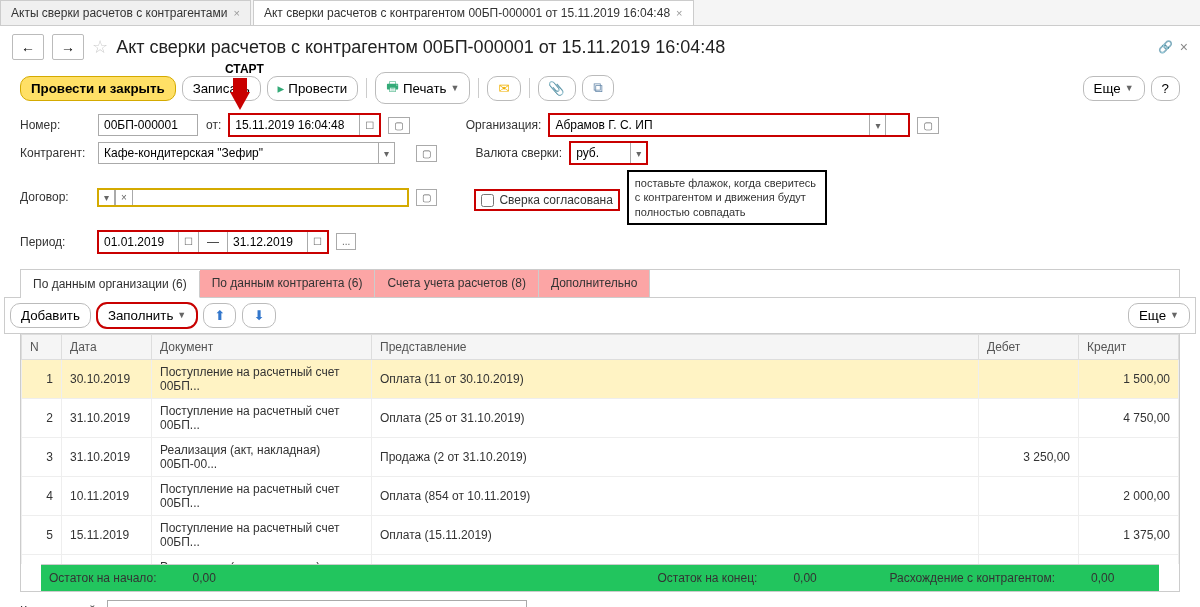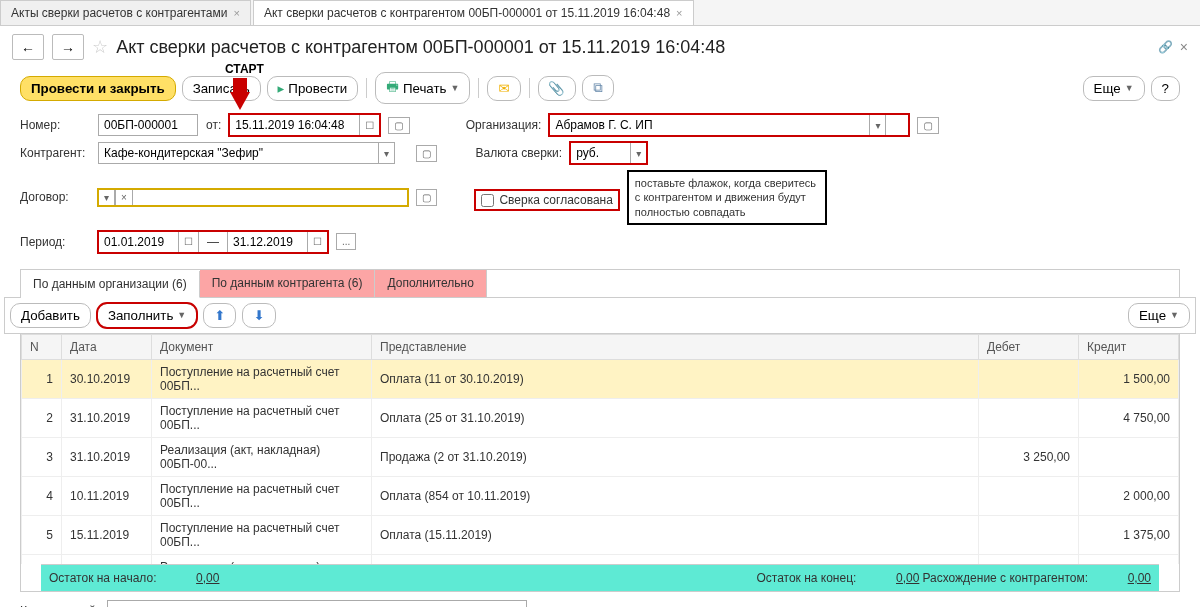--- a/index.html
+++ b/index.html
@@ -36,22 +36,22 @@
   .doc-tabs { display: flex; border: 1px solid #ccc; border-bottom: none; margin: 4px 20px 0 20px; }
   .doc-tab { padding: 6px 12px; border-right: 1px solid #ccc; cursor: pointer; background: #fca5a5; }
   .doc-tab.active { background: #fff; font-weight: normal; border-bottom: 1px solid #fff; position: relative; top: 1px; }
   .sub-toolbar { border: 1px solid #ccc; border-top: 1px solid #ccc; padding: 5px; display: flex; gap: 6px; margin: 0 4px; }
   .table-wrap { margin: 0 20px; border: 1px solid #ccc; border-top: none; }
   table { width: 100%; border-collapse: collapse; font-size: 12px; }
   th { text-align: left; padding: 5px 8px; background: #f5f5f5; border: 1px solid #ddd; font-weight: normal; color: #555; }
   td { padding: 5px 8px; border: 1px solid #eee; }
   tbody tr.selected { background: #fff3c4; }
   td.num { text-align: right; }
-  .footer-row { display: flex; padding: 6px 8px; background: #5eead4; border-top: 1px solid #ccc; gap: 3px; font-size: 12px; margin: 0 20px; }
-  .footer-row .val { text-align: right; flex: 0 0 60px; text-decoration: underline; }
+  .footer-row { display: flex; padding: 6px 8px; background: #22c55e; border-top: 1px solid #ccc; gap: 36px; font-size: 12px; margin: 0 20px; }
+  .footer-row .val { flex: 0 0 60px; }
   .spacer { flex: 1; }
   .comment-row { display: flex; align-items: center; gap: 8px; padding: 8px 20px; }
   .comment-row input { flex: 0 0 420px; border: 1px solid #aaa; padding: 3px 5px; }
   .icon-print { color: #3a7; }
   .icon-env { color: #f0b000; }
   .icon-attach { color: #888; }
   .sep { width: 1px; height: 20px; background: #ccc; margin: 0 2px; }
   .table-scroll { height: 230px; overflow-y: auto; }
 </style>
 </head>
@@ -179,20 +179,21 @@
       <input class="input" style="width: 80px;" value="31.12.2019">
       <button class="input-btn">☐</button>
     </div>
     <button class="input-btn">...</button>
   </div>
 </div>
 
 <div class="doc-tabs">
   <div class="doc-tab active">По данным организации (6)</div>
   <div class="doc-tab">По данным контрагента (6)</div>
+  <div class="doc-tab">Счета учета расчетов (8)</div>
   <div class="doc-tab">Дополнительно</div>
 </div>
 
 <div class="sub-toolbar">
   <button class="btn">Добавить</button>
   <button class="btn hl-red">
     <span>Заполнить</span>
     <span class="caret">▼</span>
   </button>
   <button class="btn">

